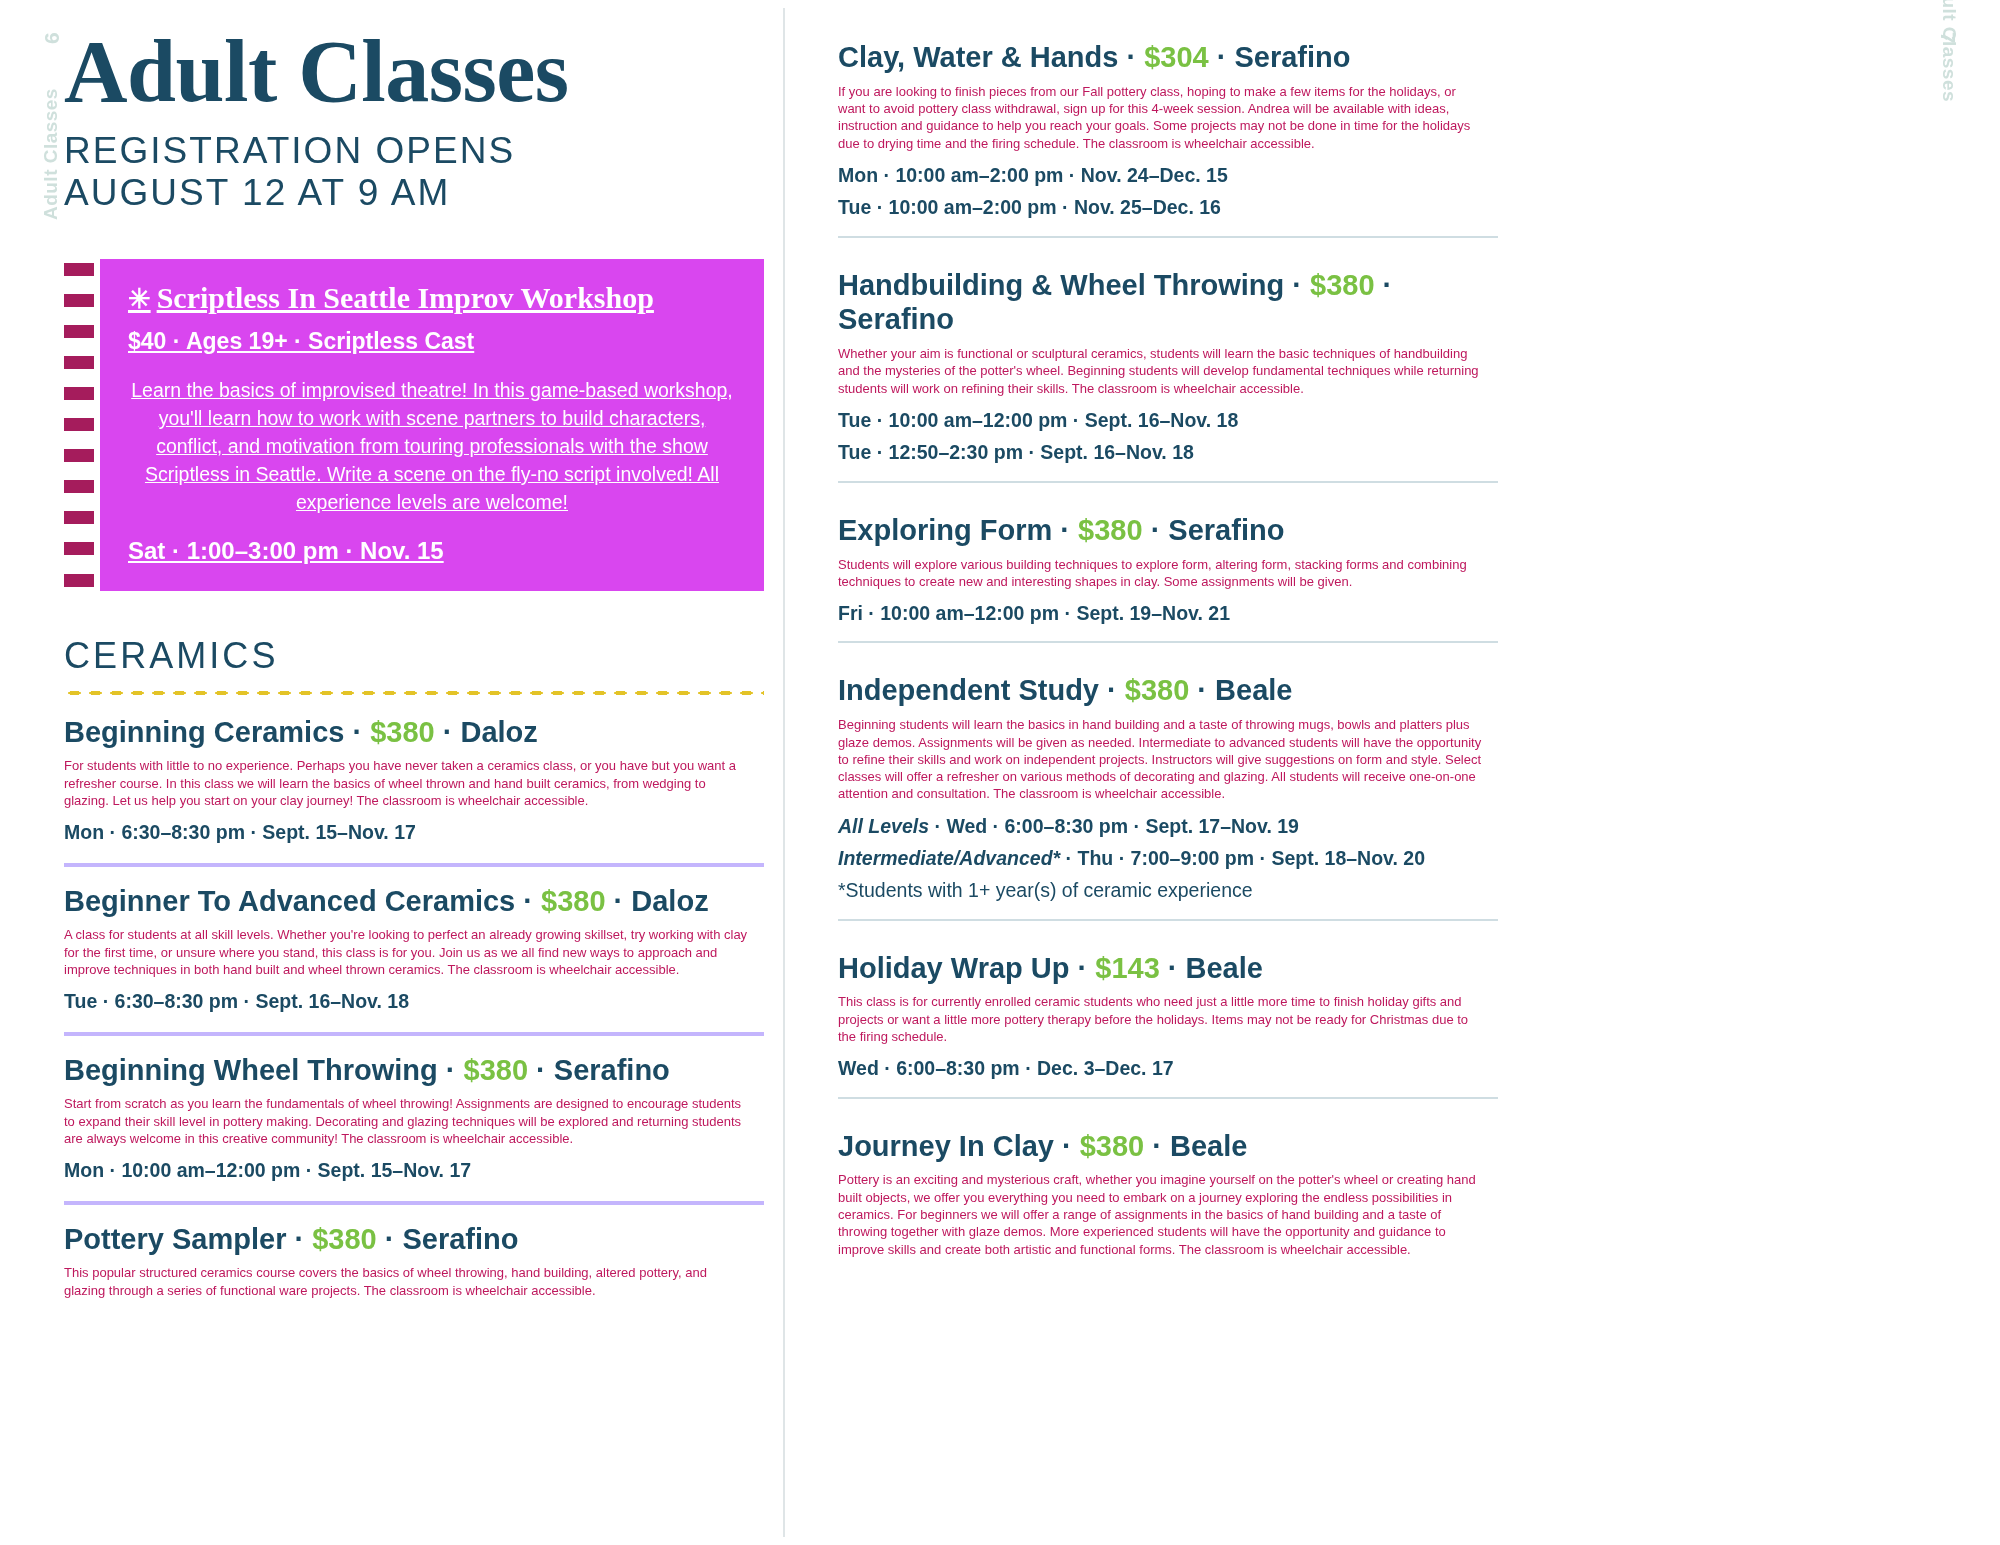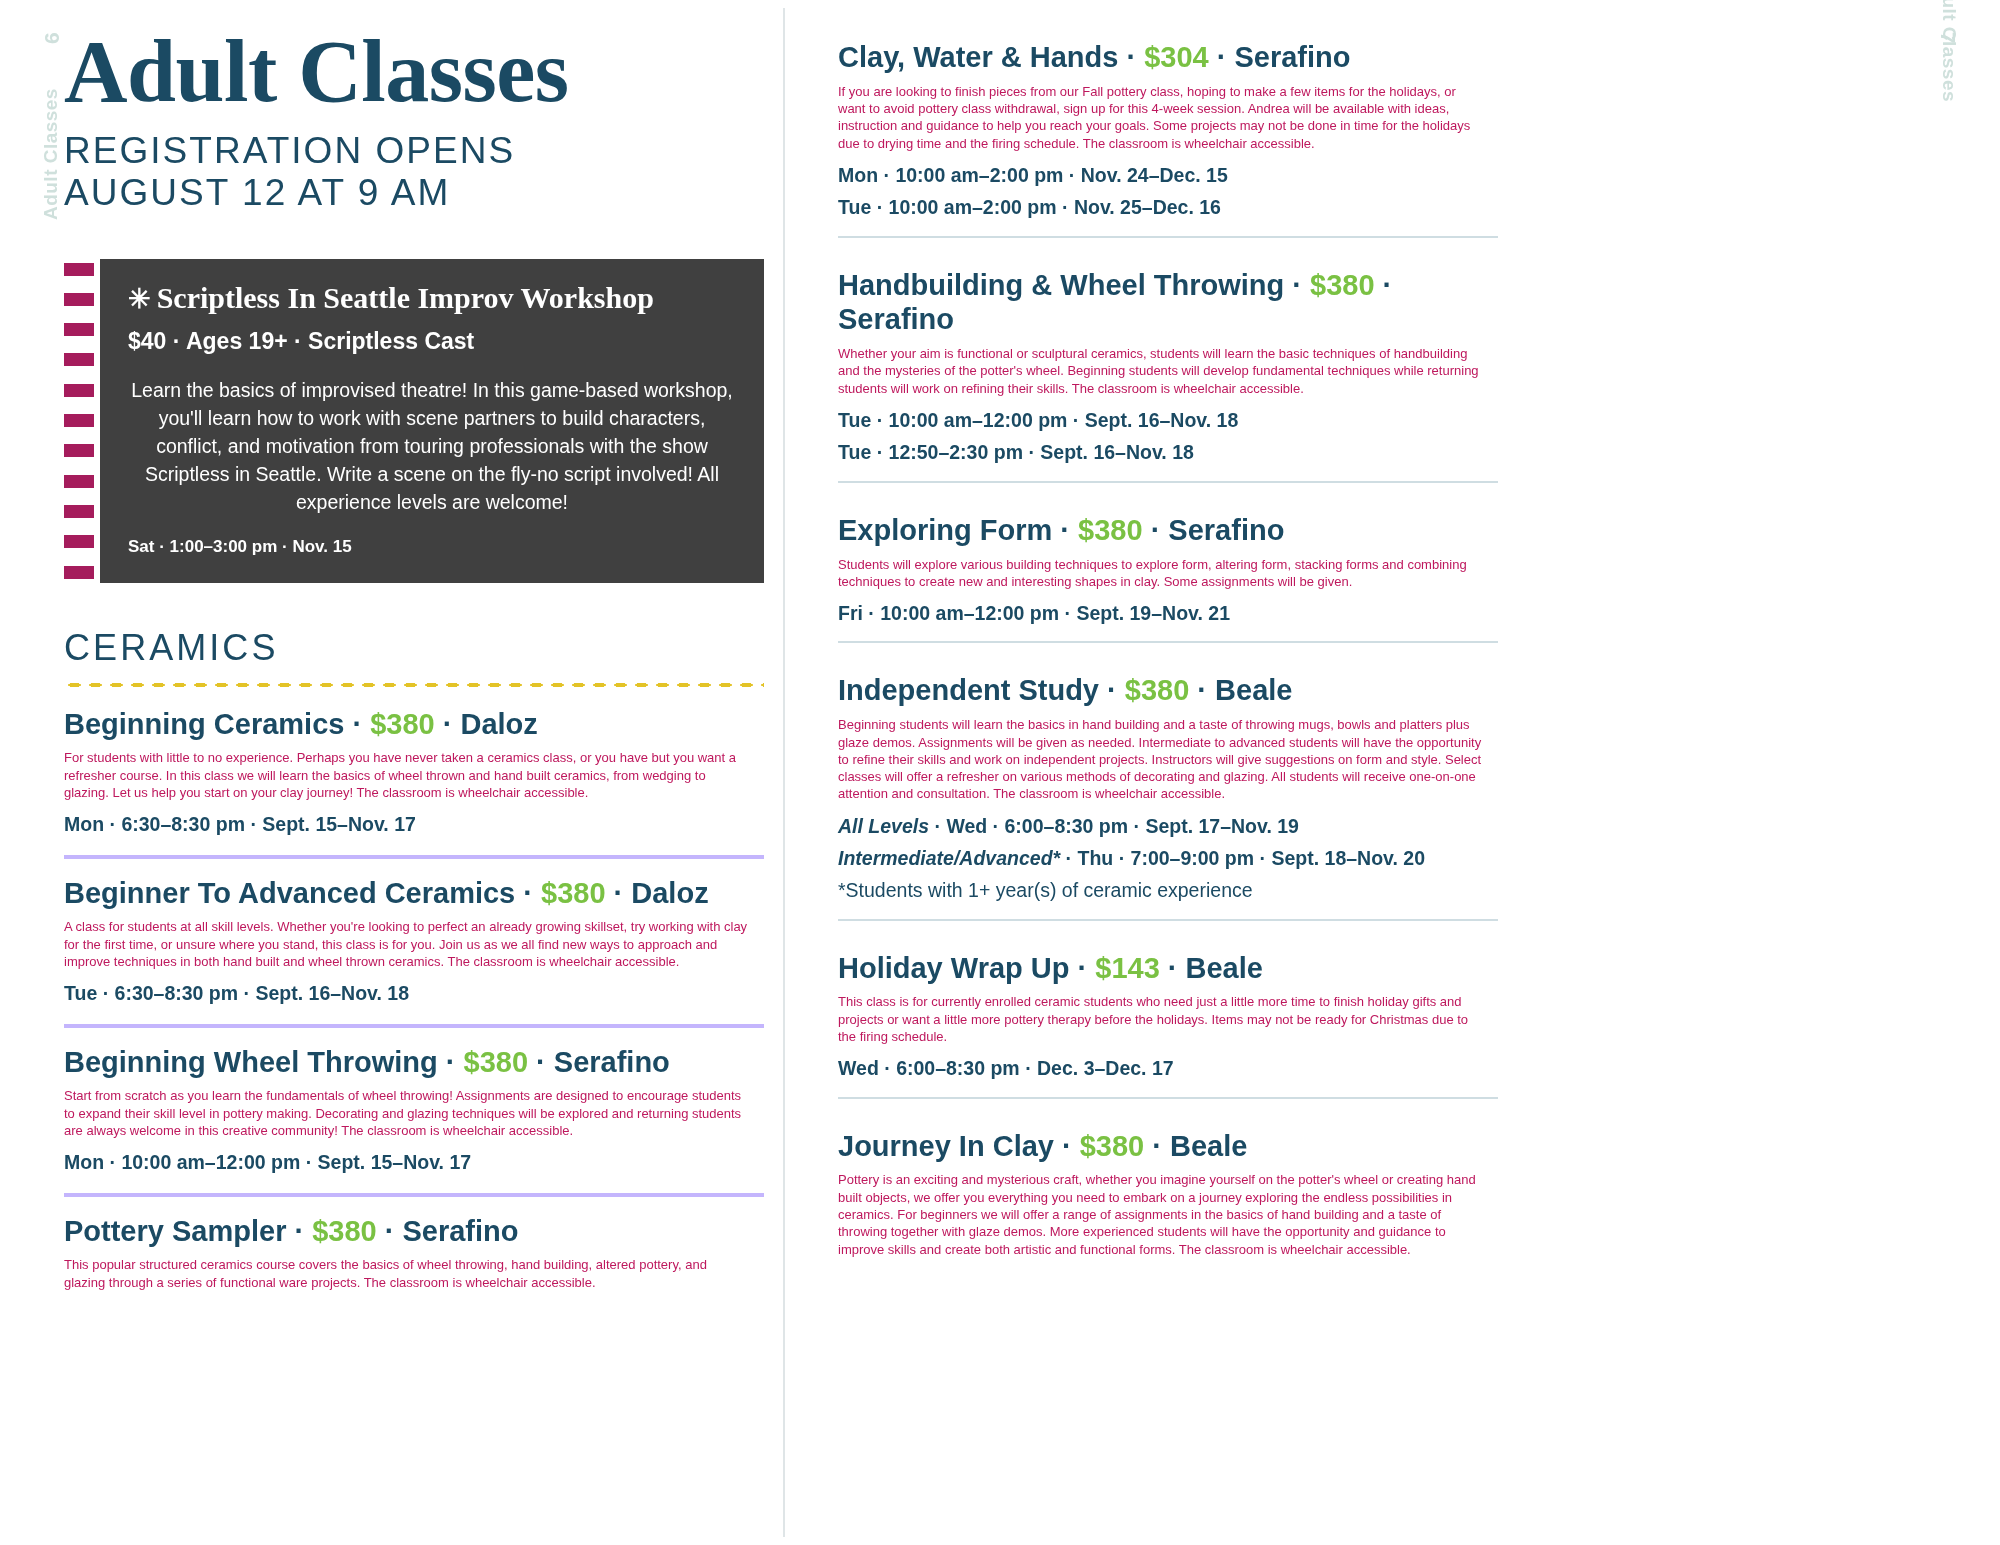--- a/index.html
+++ b/index.html
@@ -66,36 +66,37 @@
 
   
   .feature-wrap { position:relative; margin-top:45px; margin-bottom:44px; }
   .feature-ticks {
     position:absolute; left:0; top:0; width:30px; height:100%;
     display:flex; flex-direction:column; justify-content:space-between;
     padding:4px 0;
   }
   .feature-ticks i { display:block; width:30px; height:13px; background:#a51c5c; }
   .feature-box {
-    margin-left:36px; background:#404040; color:#ffffff;
+    margin-left:36px; background:#d946ef; color:#ffffff;
     padding:22px 28px 26px 28px;
+    text-decoration:underline;
   }
   .feature-title {
     font-family:"Liberation Serif", serif;
     font-size:30px; font-weight:700; line-height:1.12;
     margin:0 0 14px 0; color:#ffffff;
   }
   .feature-title .star { font-size:27px; margin-right:6px; }
   .feature-meta {
     font-size:23px; font-weight:700; margin:0 0 22px 0; color:#ffffff;
   }
   .feature-body {
     font-size:19.5px; line-height:1.43; margin:0 0 20px 0; color:#ffffff;text-align:center;
   }
-  .feature-sched { font-size:17px; font-weight:700; margin:0; color:#ffffff; }
+  .feature-sched { font-size:24px; font-weight:700; margin:0; color:#ffffff; }
 
   
   .section-head {
     font-size:36px; letter-spacing:.085em; font-weight:400;
     color:#1b4a63; margin:0 0 12px 0;
   }
   .dot-rule {
     height:8px; margin-bottom:18px;
     background-image:radial-gradient(#e3c327 41%, rgba(0,0,0,0) 43%);
     background-size:21px 8px; background-repeat:repeat-x;

